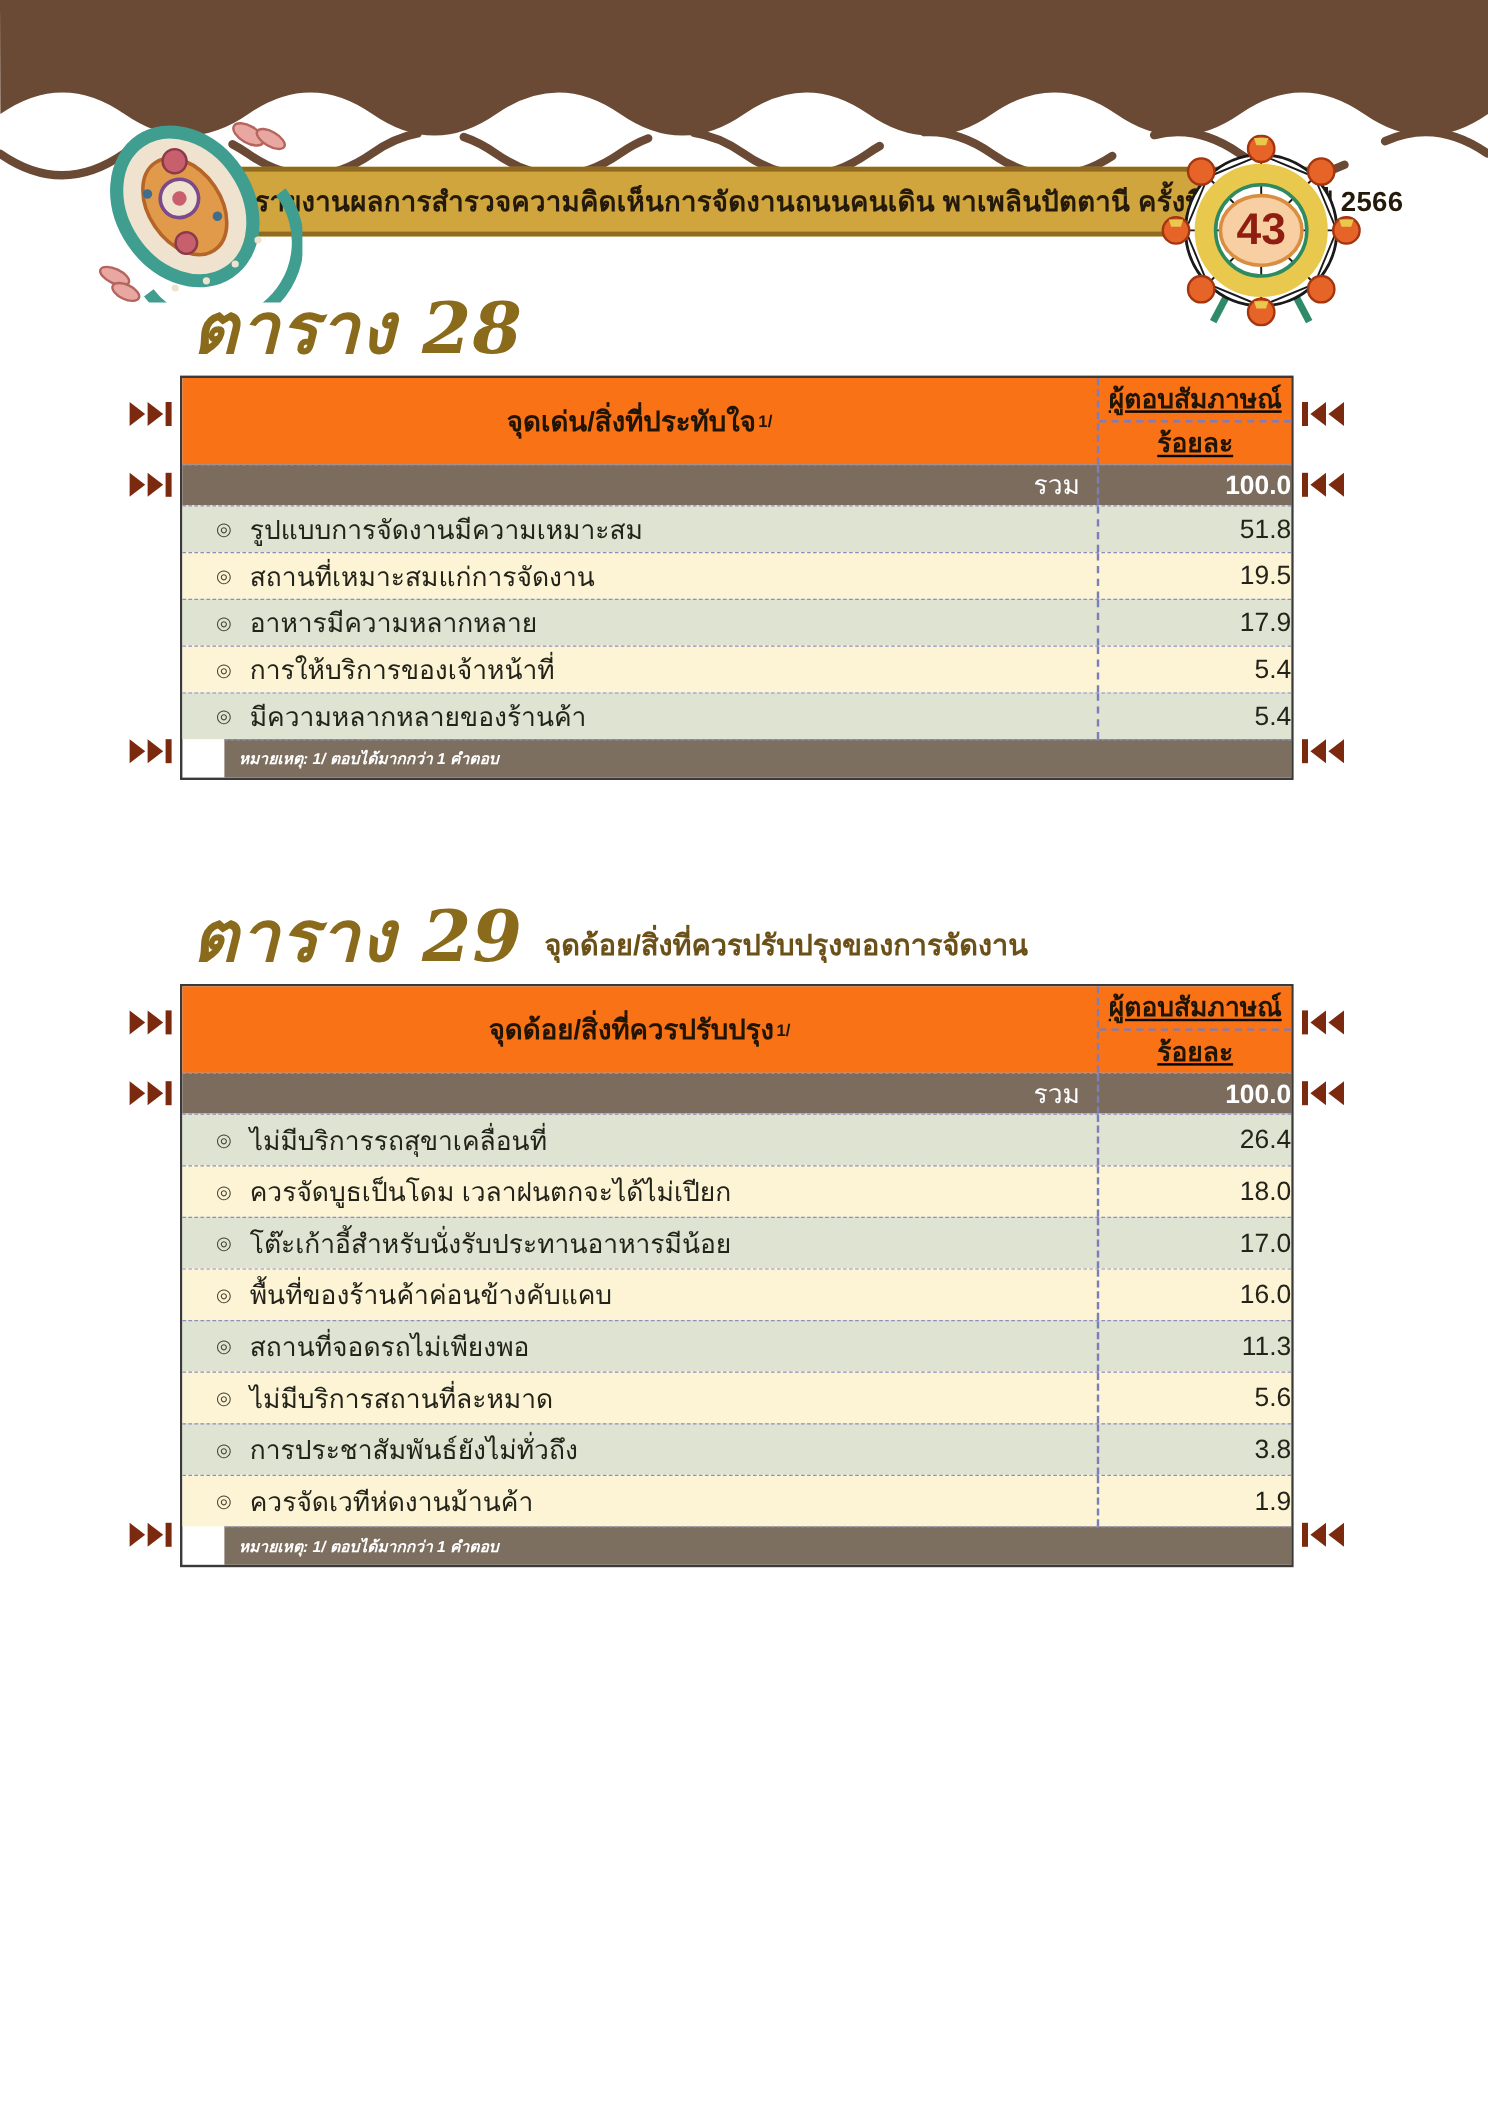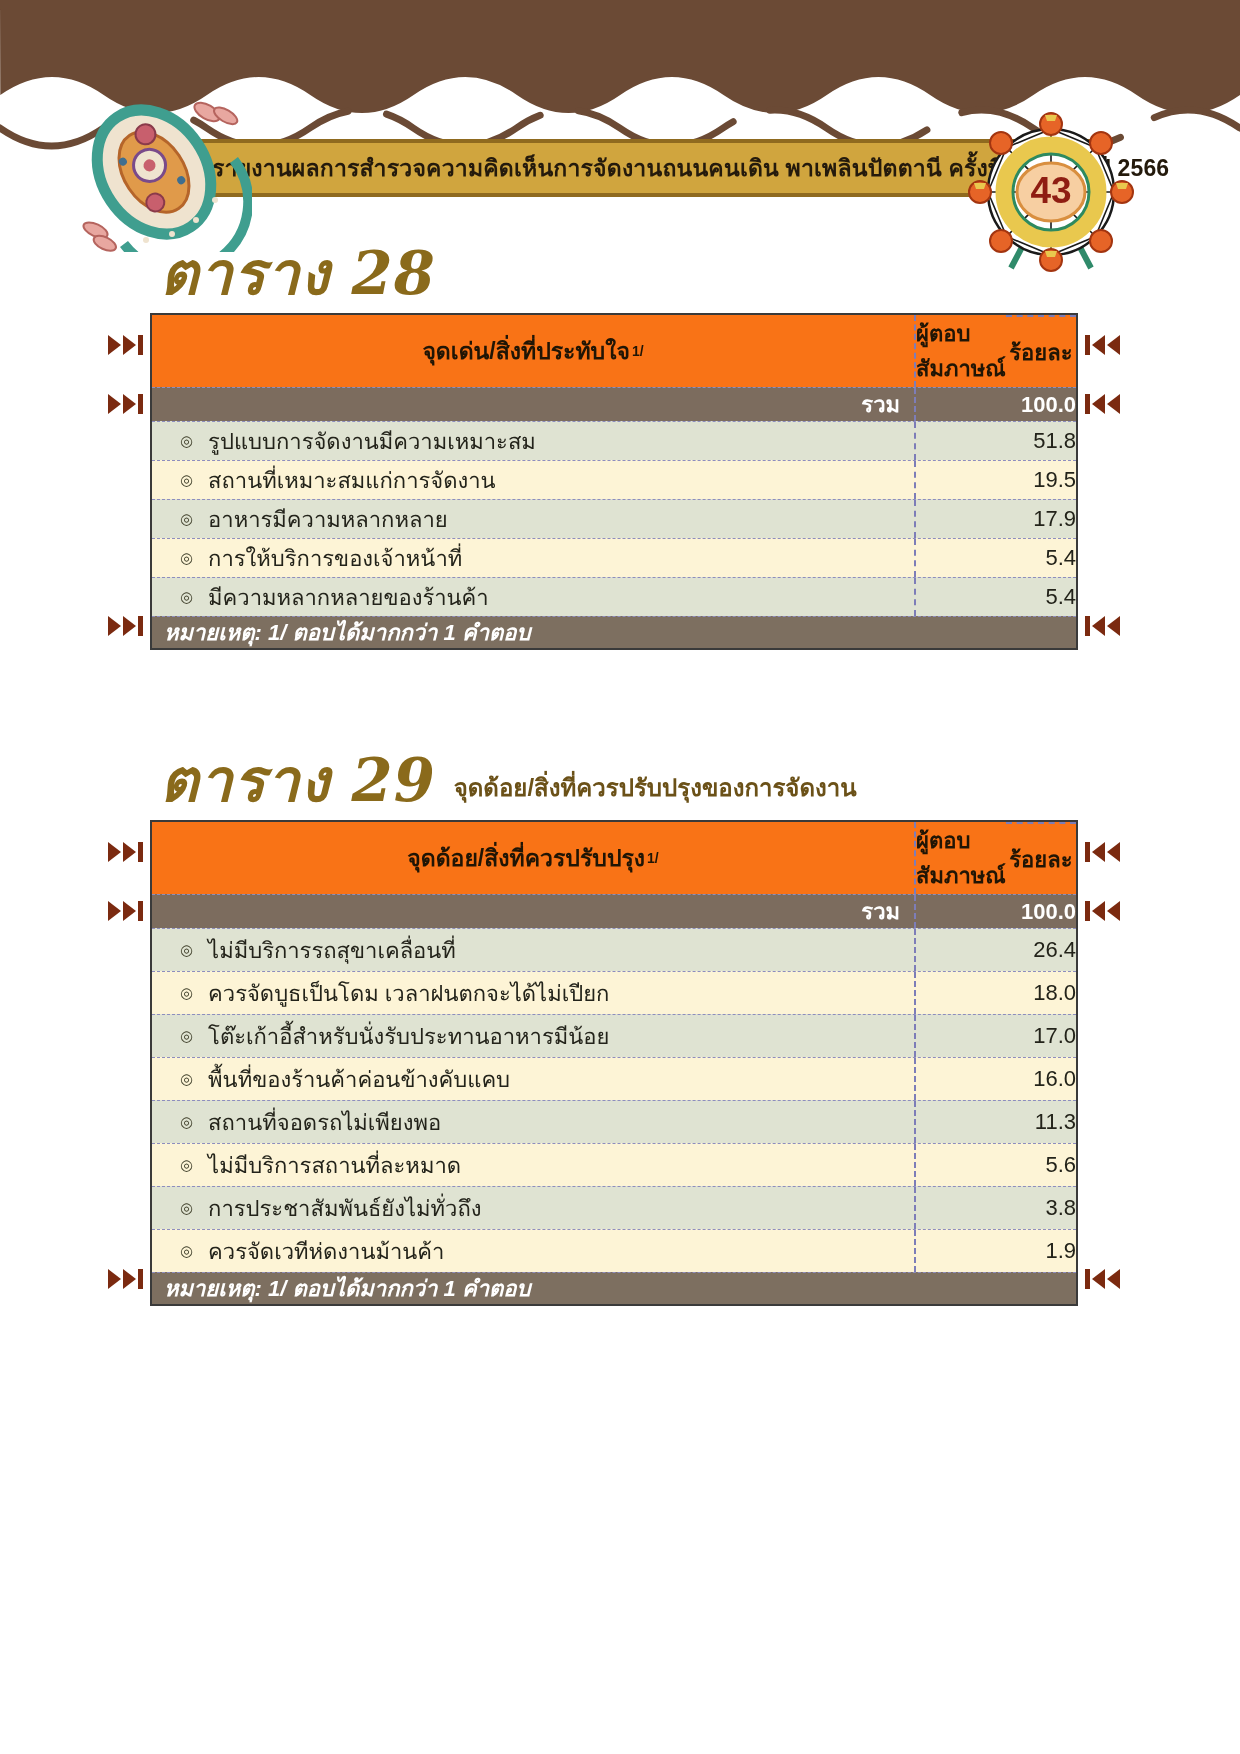--- a/index.html
+++ b/index.html
@@ -38,39 +38,39 @@
     font-size:59px;line-height:1;color:#8a6a1b;letter-spacing:1px;
   }
   .sub-title{font-size:24px;font-weight:bold;color:#6b5118;padding-bottom:3px;}
 
   
   .tbl{position:relative;margin-top:10px;border:2px solid #3a3a3a;background:#fff;}
   .thead{display:flex;background:#f97316;height:72px;}
   .th-main{flex:1;display:flex;align-items:center;justify-content:center;
     font-size:23px;font-weight:bold;color:#201505;}
   .th-main sup{font-size:14px;font-weight:bold;margin-left:2px;}
-  .th-right{width:162px;border-left:2px dashed #7d7db8;display:flex;box-sizing:border-box;}
+  .th-right{width:162px;border-left:2px dashed #7d7db8;display:flex;flex-direction:column;box-sizing:border-box;text-decoration:underline;}
   .th-right>div{flex:1;display:flex;align-items:center;justify-content:center;
     font-weight:bold;font-size:22px;color:#201505;}
   .th-right .r2{border-top:2px dashed #7d7db8;}
 
   .trow{display:flex;height:38px;border-top:1px dashed #8d8dbe;}
   .s29 .trow{height:42px;}
   .trow .lbl{flex:1;display:flex;align-items:center;padding-left:28px;gap:15px;
     font-size:22px;color:#23231a;min-width:0;}
   .trow .val{width:162px;border-left:2px dashed #7d7db8;display:flex;align-items:center;
     justify-content:flex-end;padding-right:0;font-size:22px;color:#23231a;box-sizing:border-box;}
   .rowA{background:#dfe3d2;}
   .rowB{background:#fdf4d6;}
   .total{background:#7c6c5e;height:33px !important;}
-  .total .lbl{justify-content:flex-end;padding-right:14px;color:#ffffff;font-weight:bold;}
+  .total .lbl{justify-content:flex-end;padding-right:14px;color:#ffffff;font-weight:normal;}
   .total .val{color:#ffffff;font-weight:bold;}
   .bullet{font-size:15px;color:#44442f;flex:0 0 auto;}
   .tfoot{height:31px;background:#7d6f60;border-top:1px dashed #8d8dbe;display:flex;
-    align-items:center;padding-left:12px;color:#ffffff;font-style:italic;font-weight:bold;font-size:22px;}
+    align-items:center;padding-left:12px;color:#ffffff;font-style:italic;font-weight:bold;font-size:13px;margin-left:35px;}
 
   
   .mk{position:absolute;display:flex;align-items:center;gap:2px;}
   .mk-l{left:-44px;}
   .mk-r{right:-44px;}
   .mk .tri-r{width:0;height:0;border-top:10px solid transparent;border-bottom:10px solid transparent;border-left:13px solid #7b2a10;}
   .mk .tri-l{width:0;height:0;border-top:10px solid transparent;border-bottom:10px solid transparent;border-right:13px solid #7b2a10;}
   .mk .bar{width:5px;height:20px;background:#7b2a10;}
   .mk-a{top:20px;} .mk-b{top:79px;}
   .s28 .mk-c{top:301px;}

